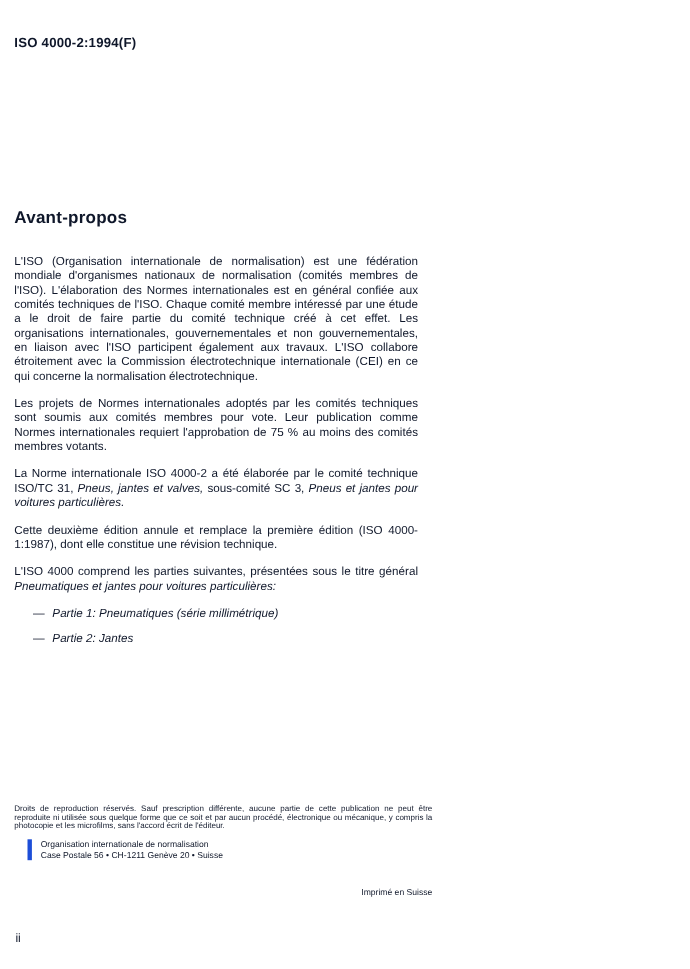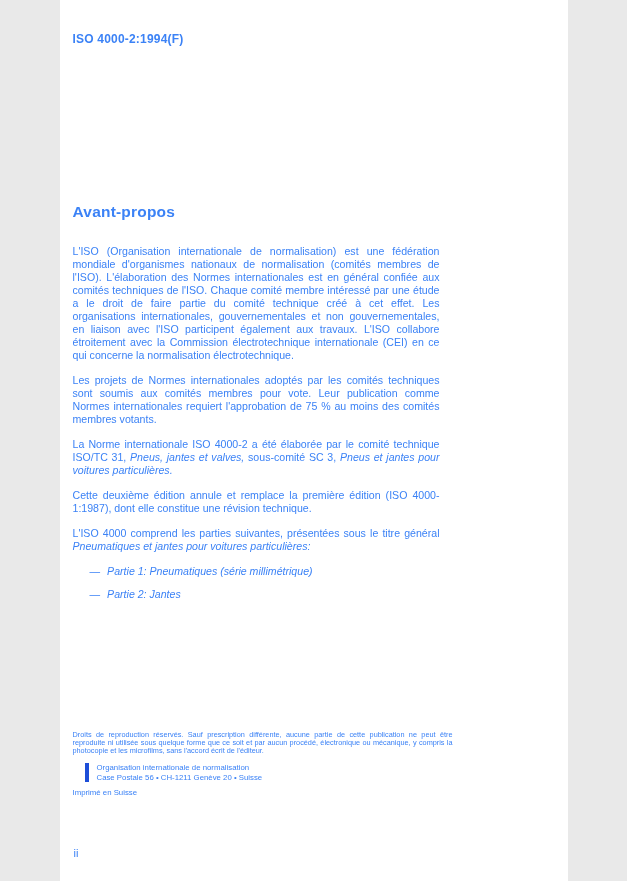--- a/index.html
+++ b/index.html
@@ -2,39 +2,39 @@
 <html><head>
 <meta charset="utf-8">
 <style>
   html, body {
     margin: 0;
     padding: 0;
     background: #e9e9e9;
   }
   .page {
     position: relative;
-    width: 508px;
+    width: 627px;
     height: 881px;
     margin: 0 auto;
     background: #ffffff;
-    color: #3b82f6;
+    color: #0f172a;
     font-family: "Liberation Sans", sans-serif;
     overflow: hidden;
   }
   .doc-header {
     position: absolute;
     top: 32px;
     left: 13px;
     font-size: 12px;
     font-weight: bold;
     letter-spacing: 0.2px;
   }
   .content {
     position: absolute;
-    top: 203px;
+    top: 190px;
     left: 13px;
     width: 367px;
   }
   h1.heading {
     font-size: 15.5px;
     font-weight: bold;
     margin: 0 0 24px 0;
     letter-spacing: 0.2px;
   }
   p.body-text {
@@ -75,22 +75,23 @@
     margin: 0 0 8px 0;
   }
   .org-block {
     margin-left: 12px;
     padding-left: 8px;
     border-left: 4px solid #1d4ed8;
     font-size: 7.8px;
     line-height: 9.5px;
   }
   .printed {
-    margin-top: 6px;
+    margin-top: 25px;
     font-size: 7.8px;
+    text-align: right;
   }
   .page-number {
     position: absolute;
     left: 14px;
     top: 847px;
     font-size: 11px;
   }
 </style>
 </head>
 <body>

